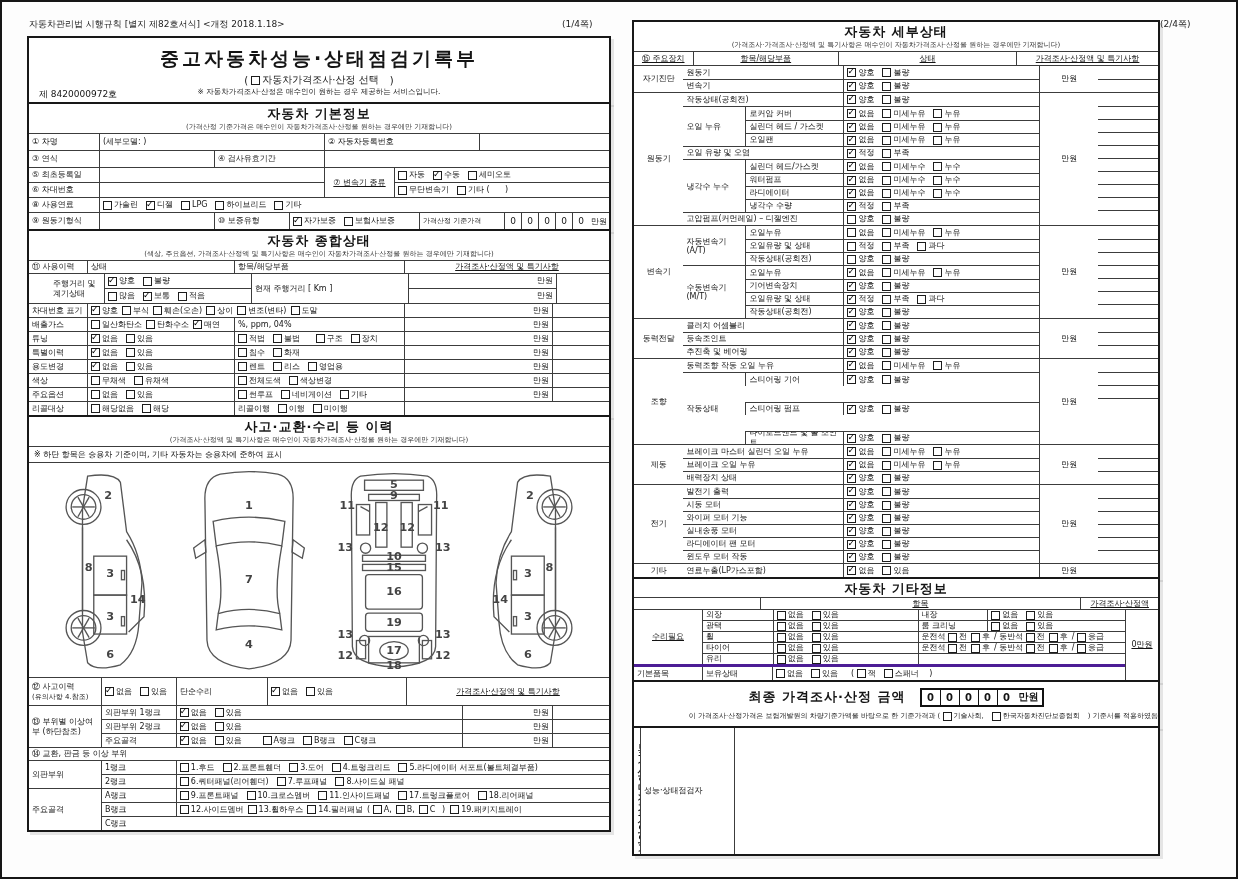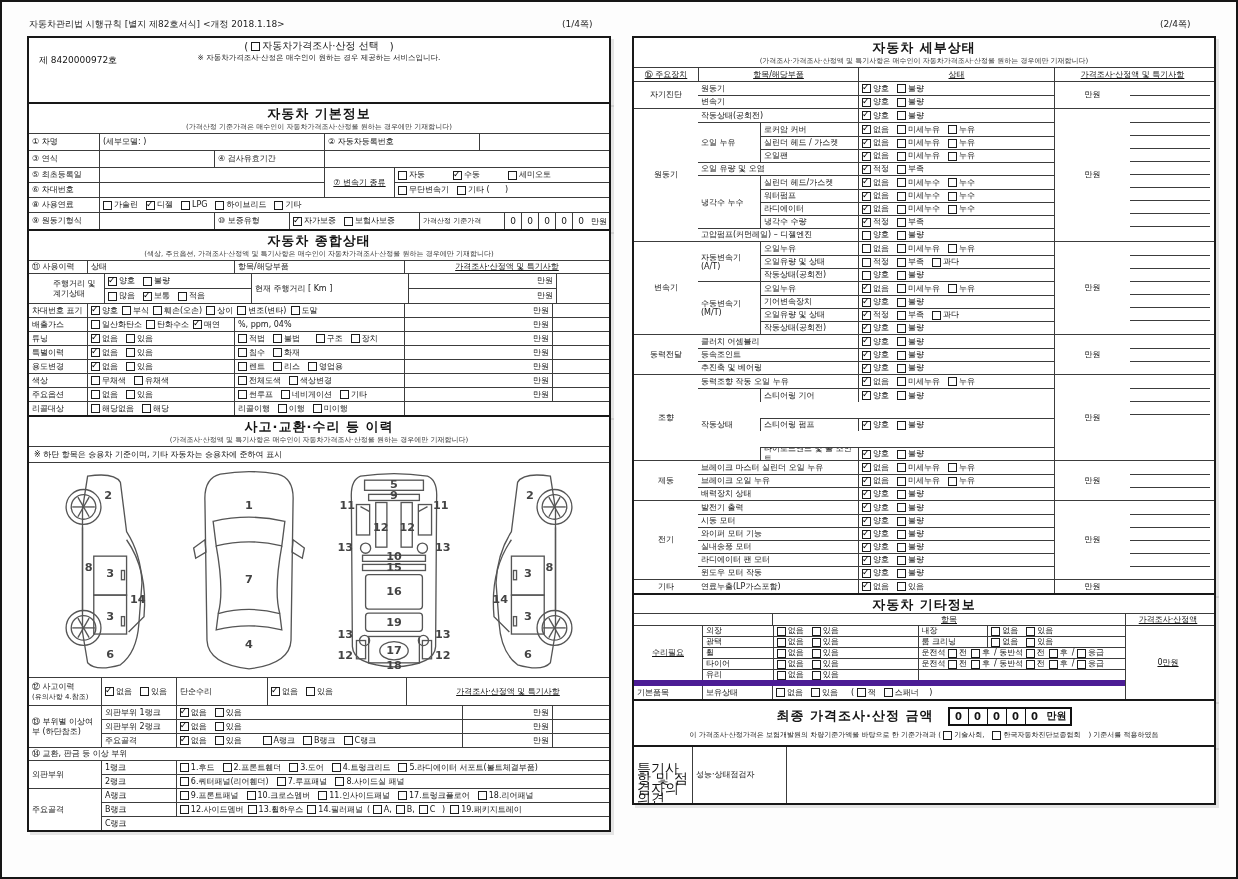--- a/index.html
+++ b/index.html
@@ -2,21 +2,21 @@
 <html><head>
 <meta charset="utf-8">
 <style>
   html,body{margin:0;padding:0;}
   body{width:1238px;height:879px;background:#fbfbfb;position:relative;
        font-family:"DejaVu Sans","Liberation Sans",sans-serif;color:#141414;}
   .canvas-frame{position:absolute;inset:0;border:2px solid #161616;background:#fdfdfd;}
   .page-head{position:absolute;top:16px;font-size:9px;color:#222;}
   .page{position:absolute;background:#fff;}
   #p1{left:25px;top:36px;width:584px;}
-  #p2{left:630px;top:36px;width:584px;}
+  #p2{left:630px;top:20px;width:528px;}
   .box{border:2px solid #181818;margin-top:-2px;background:#fff;position:relative;
        box-shadow:3px 3px 0 rgba(120,120,120,.18);}
   .sec-title{font-weight:bold;text-align:center;font-size:13px;line-height:16px;padding-top:2px;letter-spacing:1px;}
   .sec-sub{text-align:center;font-size:7px;color:#333;line-height:10px;padding-bottom:1px;}
   .frow{display:flex;border-top:1px solid #3c3c3c;align-items:stretch;box-sizing:border-box;}
   .cell{border-left:1px solid #3c3c3c;padding:0 3px;display:flex;align-items:center;
         font-size:8px;box-sizing:border-box;overflow:hidden;line-height:10px;}
   .cell.f{border-left:none;}
   .c-c{justify-content:center;text-align:center;text-decoration:underline;}
   .c-r{justify-content:flex-end;}
@@ -53,34 +53,35 @@
   .diagram-row{display:flex;justify-content:space-around;align-items:center;padding:2px 4px;}
   .note{font-size:8px;line-height:11px;padding:0 5px;}
   .notes-wrap{border-top:1px solid #3c3c3c;padding:2px 0;}
   .final-line{display:flex;justify-content:center;align-items:center;gap:14px;height:24px;padding-top:3px;}
   .final-title{font-size:13px;font-weight:bold;letter-spacing:1px;}
   .fdigits{display:flex;border:2px solid #111;}
   .fdigit{width:18px;height:15px;display:flex;align-items:center;justify-content:center;
           font-weight:bold;font-size:10px;border-left:1px solid #111;}
   .fdigit.f{border-left:none;}
   .funit{font-weight:bold;font-size:10px;display:flex;align-items:center;padding:0 3px;}
-  .foot-note{text-align:center;font-size:7px;display:flex;justify-content:center;padding:2px 16px 3px;}
+  .foot-note{text-align:center;font-size:7px;display:flex;justify-content:flex-end;padding:2px 0 3px;}
 </style>
 </head>
 <body>
 
 <div class="canvas-frame">
 
   <div class="page-head" style="left:27px;">자동차관리법 시행규칙 [별지 제82호서식] &lt;개정 2018.1.18&gt;</div>
   <div class="page-head" style="left:560px;">(1/4쪽)</div>
   <div class="page-head" style="left:1158px;">(2/4쪽)</div>
 
   <div class="page" id="p1">
 
     <div class="box" style="height:64px;">
+      <div class="main-title">중고자동차성능·상태점검기록부</div>
       <div class="sel-line toks">
           <span class="tx">( </span>
           <span class="pair"><span class="cb"></span><span class="cbl">자동차가격조사·산정 선택</span></span>
           <span class="tx"> )</span>
         </div>
       <div class="third-line">
         <span class="doc-no">제 8420000972호</span>
         <div class="notice">※ 자동차가격조사·산정은 매수인이 원하는 경우 제공하는 서비스입니다.</div>
       </div>
     </div>
@@ -113,21 +114,21 @@
           <div class="srow">
               <div class="cell f" style="width:225px;"></div>
             </div>
           <div class="srow">
               <div class="cell f" style="width:225px;"></div>
             </div>
         </div>
         <div class="cell c-c" style="width:70px;">⑦ 변속기 종류</div>
         <div class="stack" style="width:215px;border-left:1px solid #3c3c3c;">
           <div class="srow">
-              <div class="cell f toks" style="width:215px;gap:20px;">
+              <div class="cell f toks" style="width:215px;">
                 <span class="pair"><span class="cb"></span><span class="cbl">자동</span></span>
                 <span class="pair"><span class="cb on"></span><span class="cbl">수동</span></span>
                 <span class="pair"><span class="cb"></span><span class="cbl">세미오토</span></span>
               </div>
             </div>
           <div class="srow">
               <div class="cell f toks" style="width:215px;">
                 <span class="pair"><span class="cb"></span><span class="cbl">무단변속기</span></span>
                 <span class="pair"><span class="cb"></span><span class="cbl">기타 (      )</span></span>
               </div>
@@ -1029,21 +1030,21 @@
               <div class="srow" style="height:13px;">
                 <div class="cell f" style="width:70px;">유리</div>
                 <div class="cell toks" style="width:145px;">
                     <span class="pair"><span class="cb"></span><span class="cbl">없음</span></span>
                     <span class="pair"><span class="cb"></span><span class="cbl">있음</span></span>
                   </div>
                 <div class="cell" style="width:208px;"></div>
               </div>
             </div>
           </div>
-          <div style="display:flex;border-top:6px solid #4c1d95;height:13px;">
+          <div style="display:flex;border-top:3px solid #4c1d95;height:13px;">
             <div class="cell f" style="width:68px;">기본품목</div>
             <div class="cell" style="width:70px;">보유상태</div>
             <div class="cell toks" style="width:353px;">
                 <span class="pair"><span class="cb"></span><span class="cbl">없음</span></span>
                 <span class="pair"><span class="cb"></span><span class="cbl">있음</span></span>
                 <span class="tx">  ( </span>
                 <span class="pair"><span class="cb"></span><span class="cbl">잭</span></span>
                 <span class="pair"><span class="cb"></span><span class="cbl">스패너</span></span>
                 <span class="tx"> )</span>
               </div>

